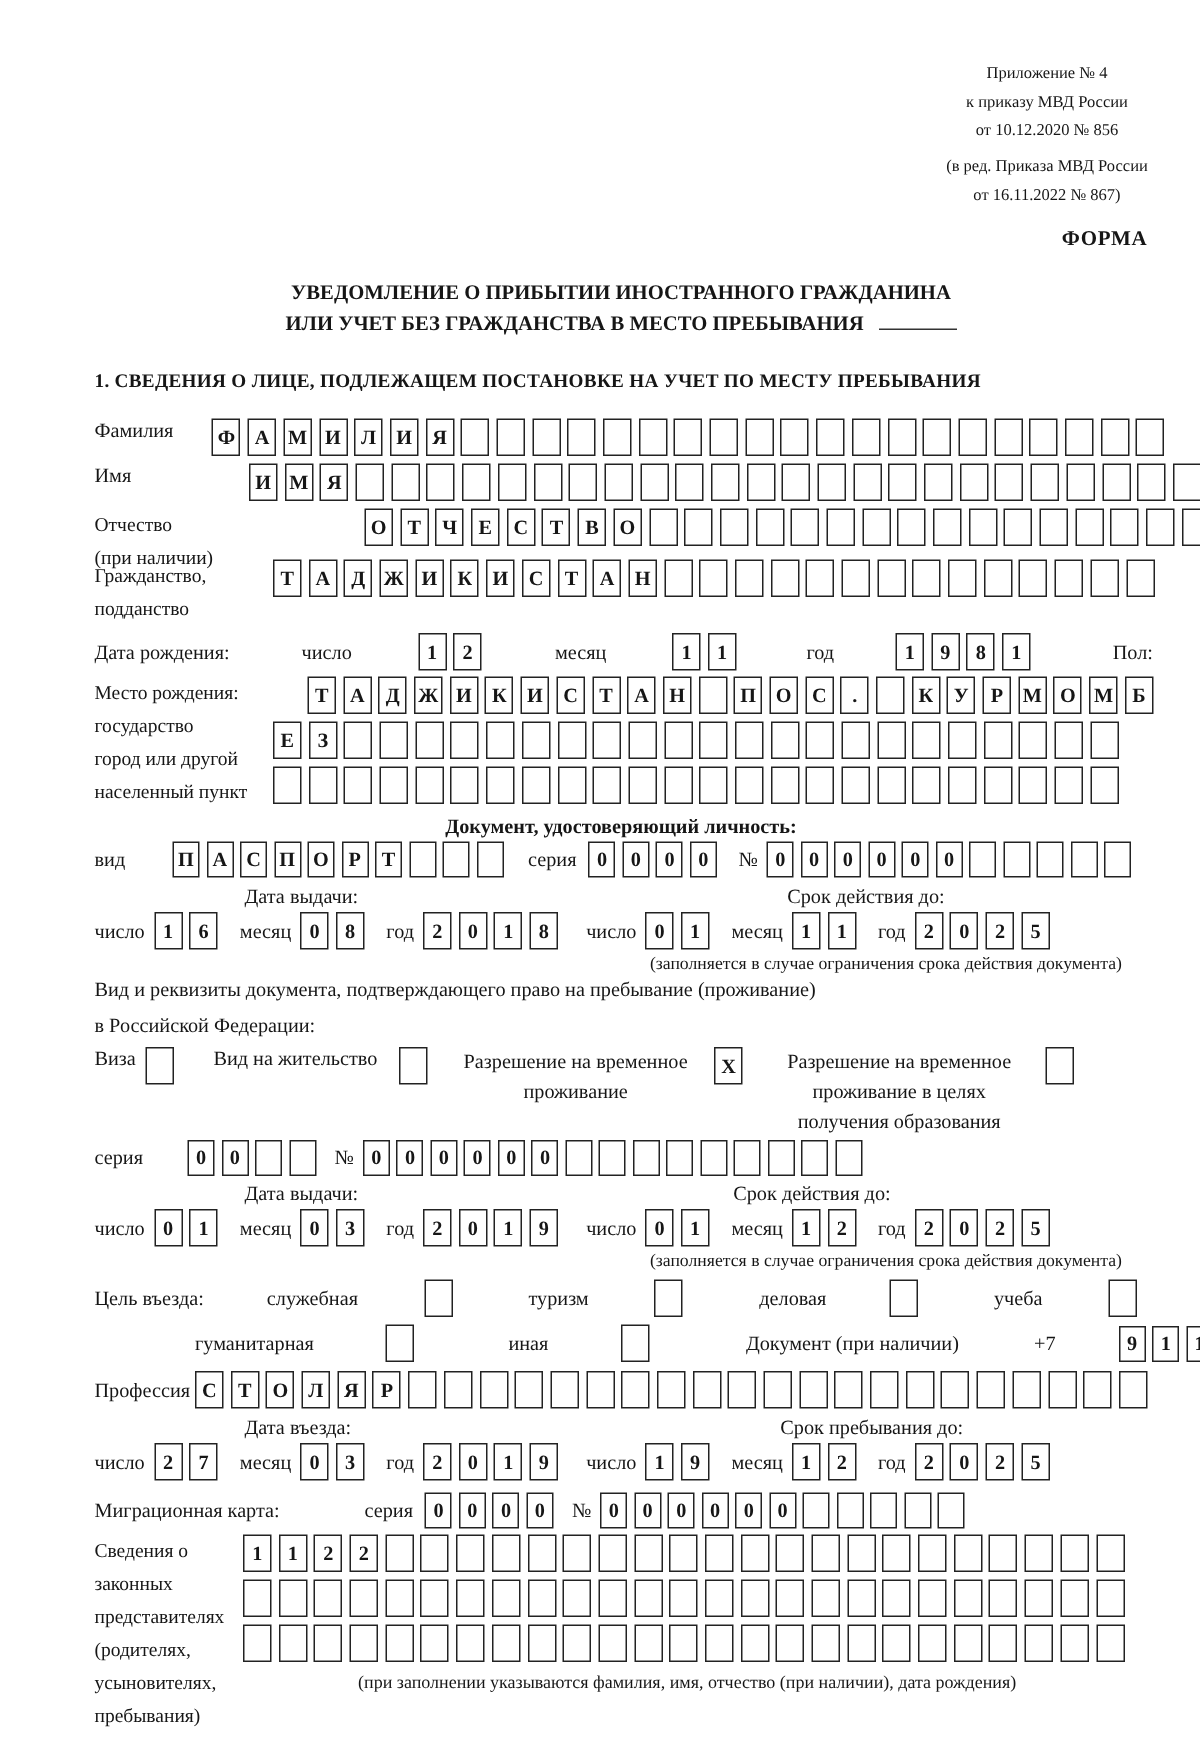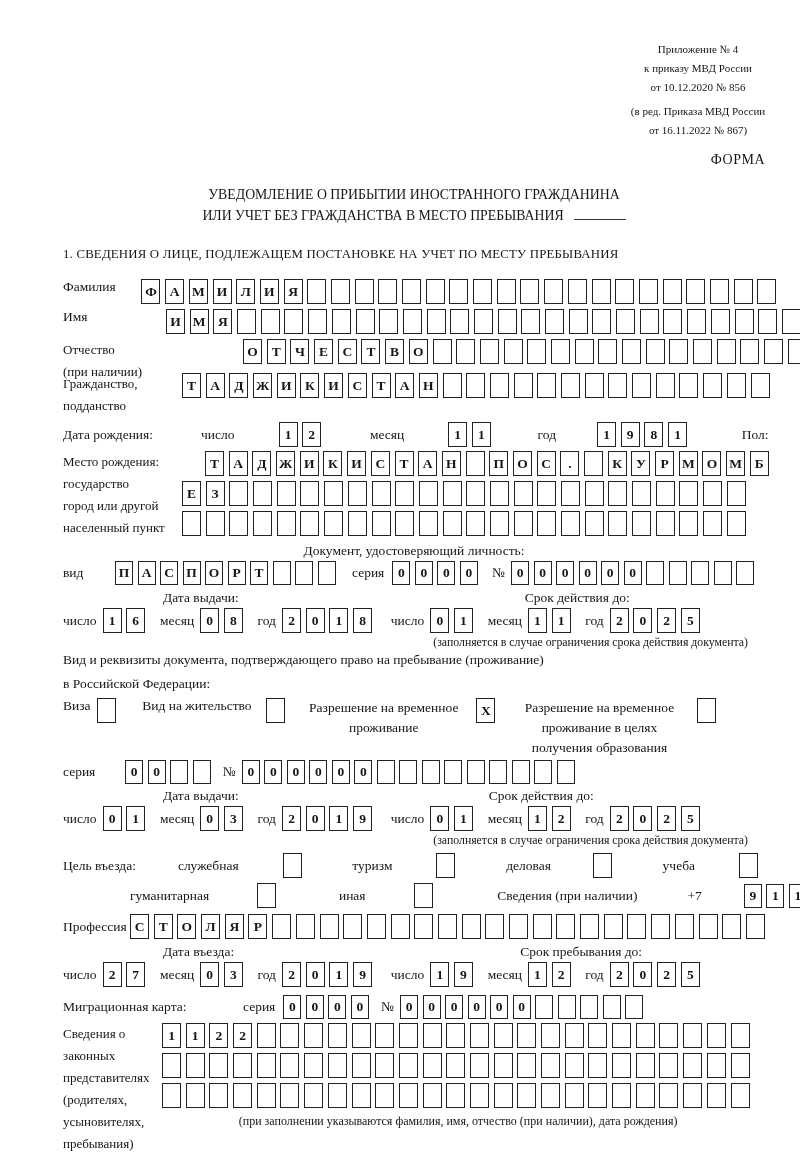--- a/index.html
+++ b/index.html
@@ -1,19 +1,19 @@
 <!DOCTYPE html>
 <html><head>
 <meta charset="utf-8">
 <style>
   html,body{margin:0;padding:0;background:#fff;}
   .page{position:relative;width:800px;height:1163px;background:#fff;box-sizing:border-box;
         padding:40px 19px 10px 63px;font-family:"Liberation Serif","DejaVu Serif",serif;
         color:#161616;font-size:13.5px;overflow:hidden;}
-  .b{font-weight:normal;}
+  .b{font-weight:bold;}
   .hdr{margin-left:552px;font-size:11px;line-height:19px;text-align:center;}
   .hdr .amend{margin-top:5px;}
   .forma{margin-top:12px;text-align:right;padding-right:16px;font-size:14px;letter-spacing:.5px;}
   .title{margin-top:16px;text-align:center;padding-right:16px;font-size:13.8px;line-height:21px;}
   .uline{display:inline-block;width:52px;border-bottom:1.6px solid #333;margin-left:10px;vertical-align:baseline;}
   .sect{margin-top:21px;font-size:12.8px;letter-spacing:.2px;}
   .row{display:flex;align-items:flex-start;}
   .ai{align-items:center;}
   .lbl{font-size:13.5px;white-space:nowrap;flex:0 0 auto;}
   .lblcol{flex:0 0 auto;font-size:13px;line-height:22px;}
@@ -537,21 +537,21 @@
 
   <div class="row mt5 ai">
     <span class="lbl ml67">гуманитарная</span>
     <div class="cells ml12">
         <div class="cell"></div>
       </div>
     <span class="lbl ml22">иная</span>
     <div class="cells ml12">
         <div class="cell"></div>
       </div>
-    <span class="lbl ml24">Сведения (при наличии)</span>
+    <span class="lbl ml24">Документ (при наличии)</span>
     <span class="lbl ml14">+7</span>
     <div class="cells sm ml6">
         <div class="cell">9</div>
         <div class="cell">1</div>
         <div class="cell">1</div>
         <div class="cell">0</div>
         <div class="cell">0</div>
         <div class="cell">0</div>
         <div class="cell">0</div>
         <div class="cell">0</div>

